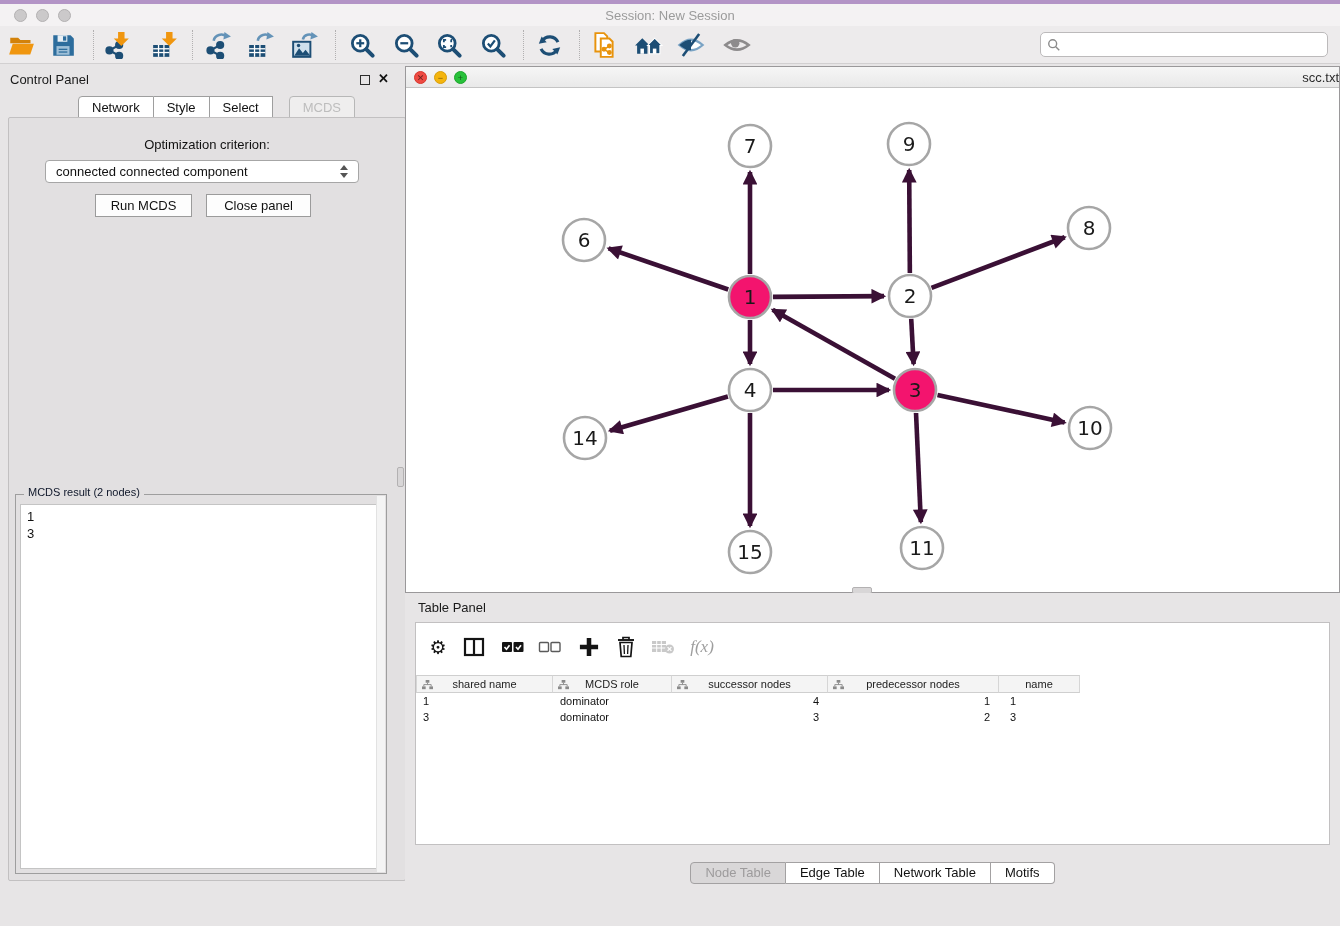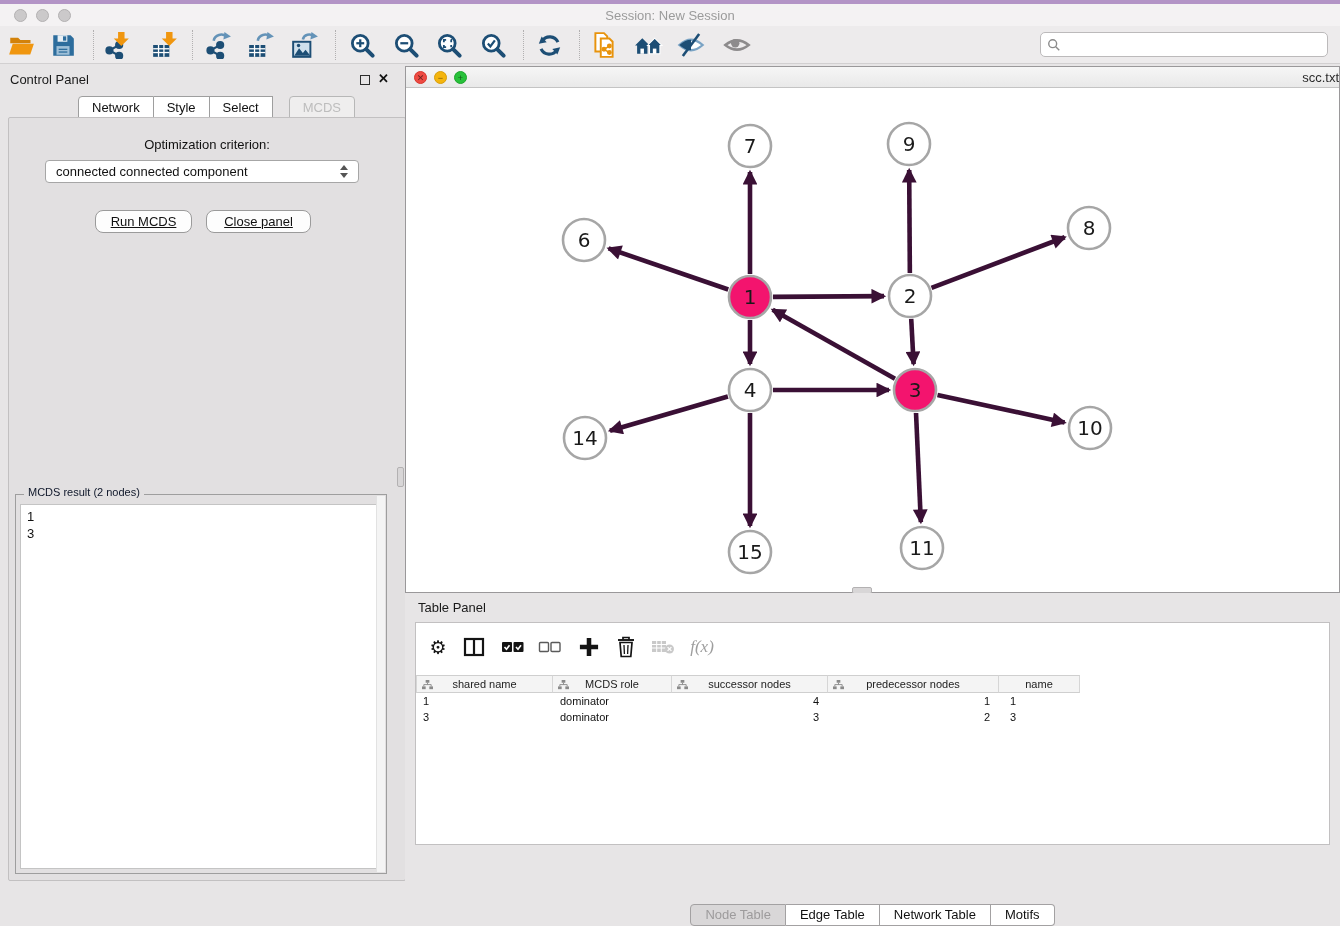--- a/index.html
+++ b/index.html
@@ -45,22 +45,22 @@
              background:#e2e0e1; border:1px solid #c2c0c1; border-radius:2px; }
   .opt-label { position:absolute; left:0; right:0; top:19px; text-align:center; font-size:13px; color:#111; }
   .criterion-select { position:absolute; left:36px; top:42px; width:314px; height:23px;
              background:#fff; border:1px solid #a6a6a6; border-radius:4px; font-size:13px;
              line-height:21px; padding-left:10px; color:#111; }
   .stepper { position:absolute; right:9px; top:4px; width:9px; }
   .stepper i { display:block; width:0; height:0; border-left:4.5px solid transparent;
                border-right:4.5px solid transparent; }
   .stepper .up { border-bottom:5px solid #555; margin-bottom:3px; }
   .stepper .dn { border-top:5px solid #555; }
-  .cp-btn { position:absolute; top:92px; height:23px; background:#fdfdfd; border:1px solid #9b9b9b;
-            border-radius:8px; font-size:13px; text-align:center; line-height:21px; color:#111;text-decoration:underline; }
+  .cp-btn { position:absolute; top:76px; height:23px; background:#fdfdfd; border:1px solid #9b9b9b;
+            border-radius:0; font-size:13px; text-align:center; line-height:21px; color:#111; }
   .result-group { position:absolute; left:6px; top:376px; width:372px; height:380px;
                   border:1px solid #9e9e9e; }
   .result-legend { position:absolute; left:8px; top:-9px; background:#e2e0e1; padding:0 4px;
                    font-size:11px; color:#0f172a; }
   .result-area { position:absolute; left:4px; top:9px; right:4px; bottom:4px; background:#fff;
                  border:1px solid #c4c4c4; font-size:13px; color:#111; padding:3px 6px;
                  white-space:pre; line-height:17px; }
   .result-scroll { position:absolute; right:1px; top:1px; bottom:1px; width:9px;
                    background:#f4f4f4; border-left:1px solid #e2e2e2; }
 
@@ -99,21 +99,21 @@
         color:#222; text-align:center; line-height:17px; }
   .th:first-child { border-left:1px solid #d6d6d6; }
   .th .hicon { position:absolute; left:5px; top:4px; }
   .tbl-row { display:flex; height:16px; font-size:11px; color:#111; }
   .td { height:16px; line-height:16px; overflow:hidden; }
   .td.l { text-align:left; padding-left:7px; }
   .td.r { text-align:right; padding-right:9px; }
 
   .tp-tabs { position:absolute; left:0; right:0; top:269px; display:flex; justify-content:center; }
   .tp-tab { height:22px; padding:0 14px; font-size:13px; line-height:20px; background:#fff;
-            border:1px solid #a3a1a2; border-left:none; color:#111;margin-top:42px; }
+            border:1px solid #a3a1a2; border-left:none; color:#111; }
   .tp-tab:first-child { border-left:1px solid #a3a1a2; border-radius:4px 0 0 4px; }
   .tp-tab:last-child { border-radius:0 4px 4px 0; }
   .tp-tab.active { background:#d9d7d8; color:#9d9b9c; }
 
   
   .statusbar { position:absolute; left:0; top:890px; width:1340px; height:36px;
                background:#e4e2e3; border-top:1px solid #c8c6c7; }
   .sb-btn { position:absolute; top:6px; height:24px; background:#fdfdfd; border:1px solid #9e9c9d;
             border-radius:3px; display:flex; align-items:center; justify-content:center; }
   .mem-dot { width:11px; height:11px; border-radius:50%; background:#1f9d40; margin-right:6px; }

